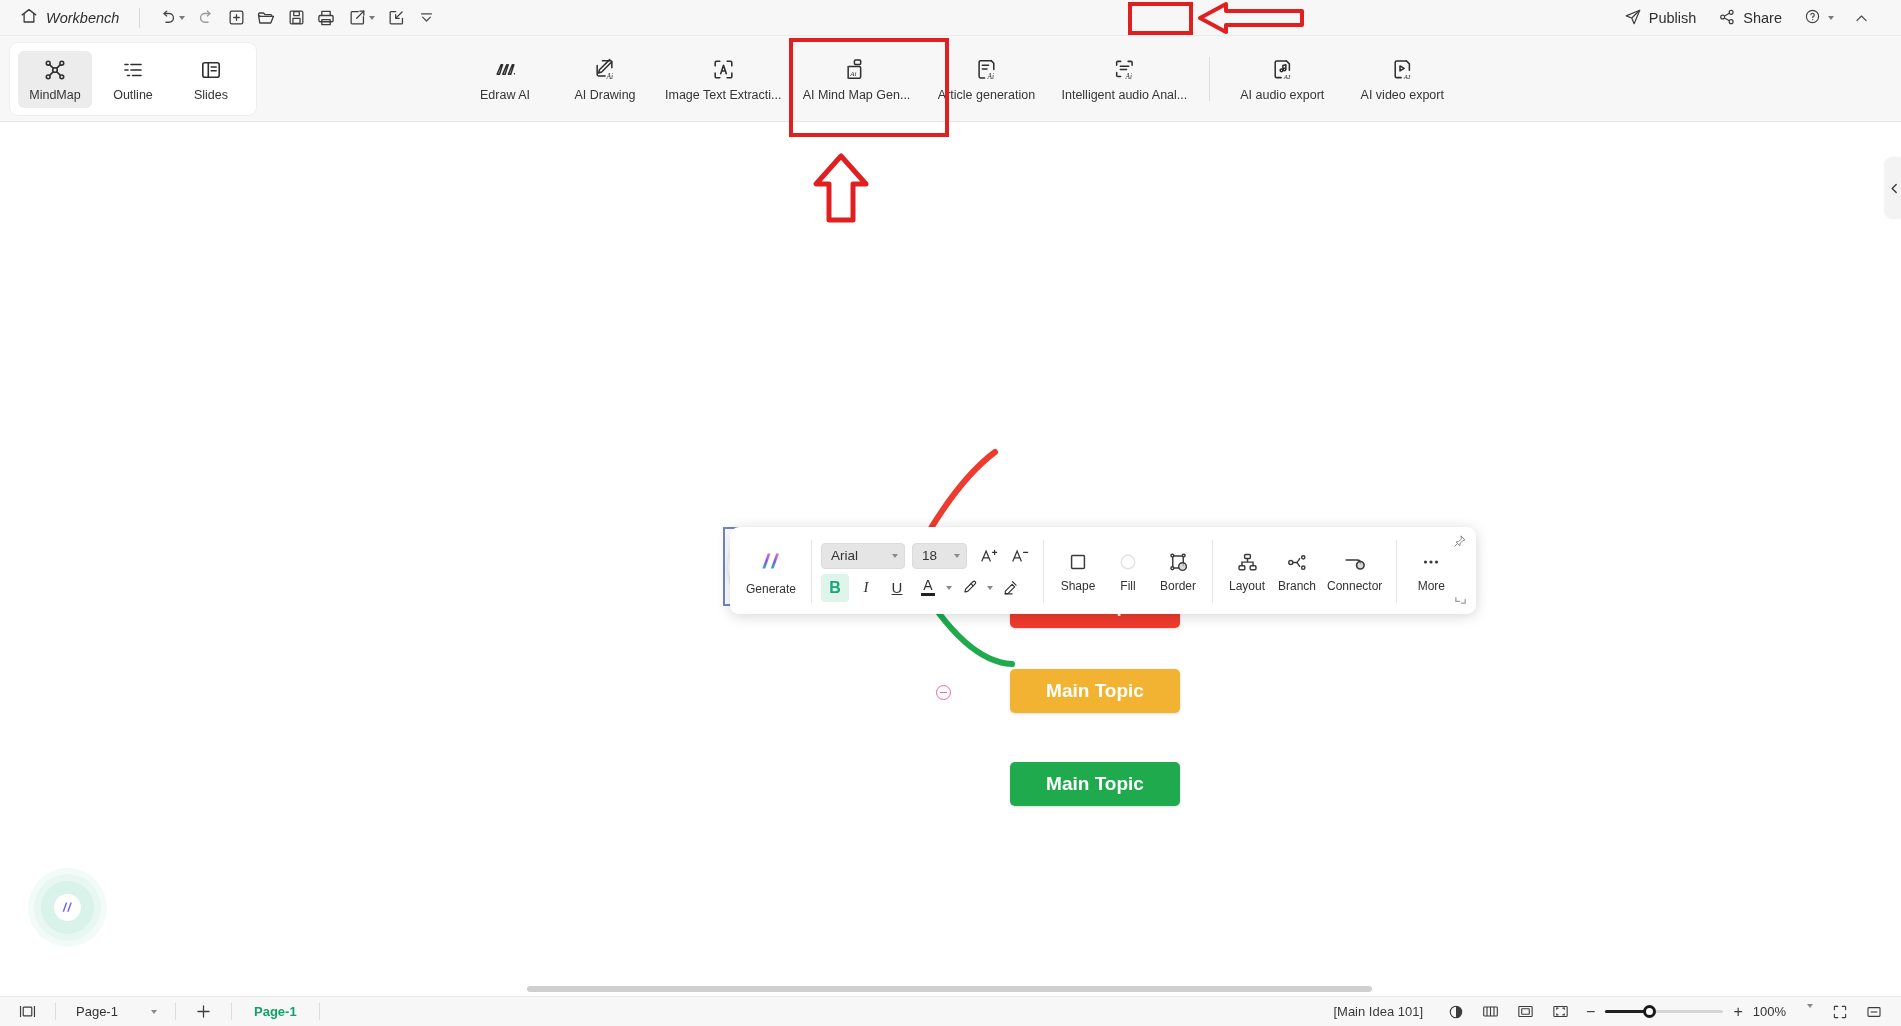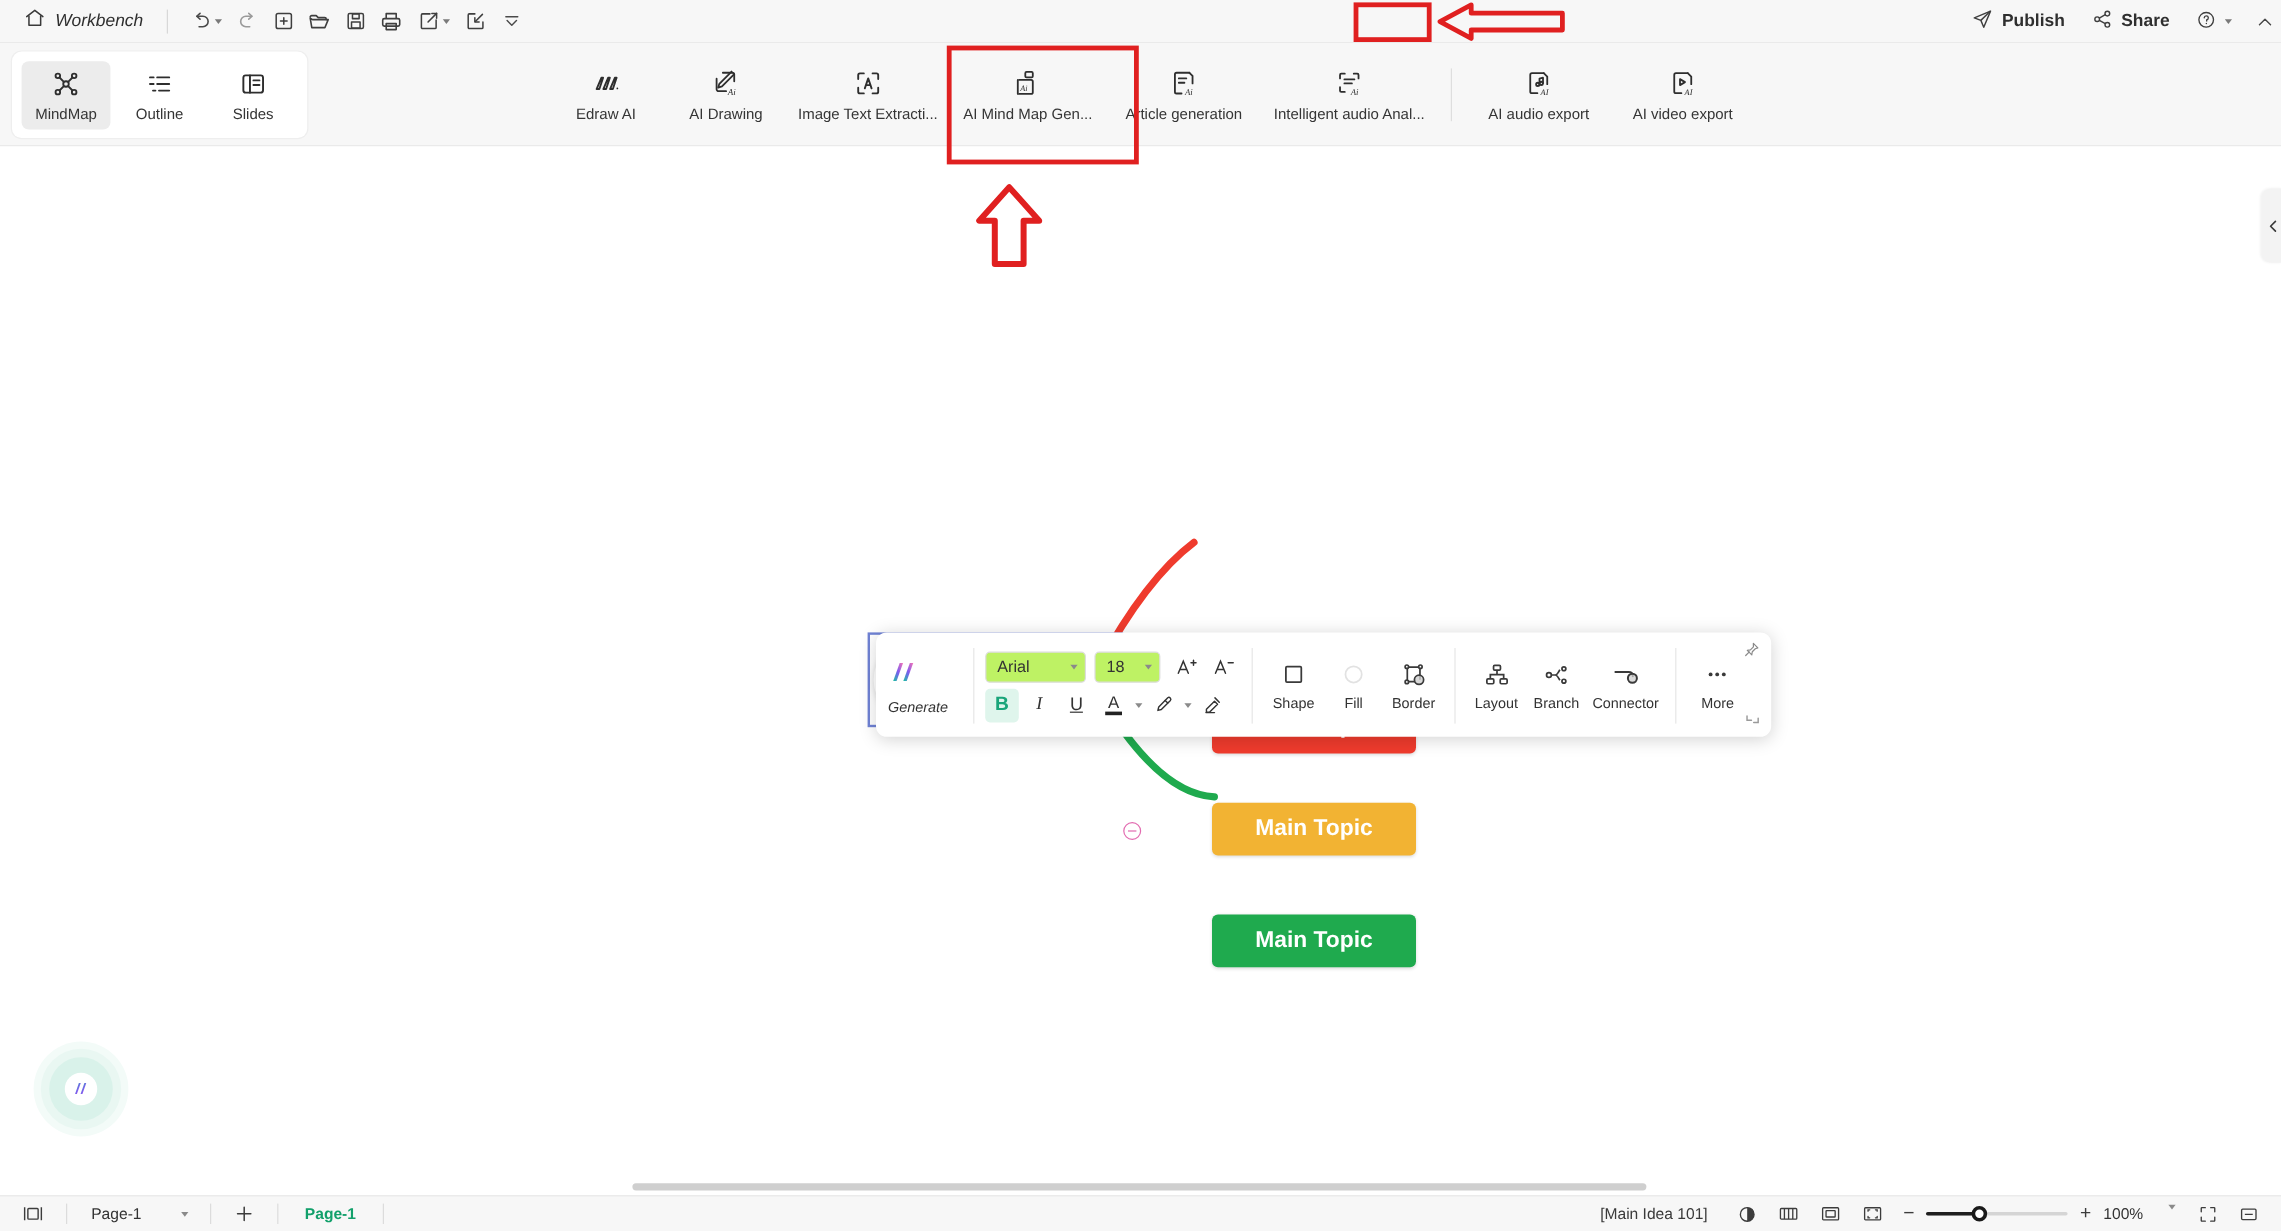--- a/index.html
+++ b/index.html
@@ -37,21 +37,21 @@
     font-size:14.5px; color:#2f2f2f; padding:7px 22px; cursor:pointer; border-radius:4px;
     white-space:nowrap;
   }
   .menu-item.ai{ color:#12b886; font-weight:700; padding:7px 18px; }
   .ai-underline{
     position:absolute; bottom:2px; left:50%; transform:translateX(-50%);
     width:30px; height:4px; border-radius:2px; background:#12b886;
   }
   .ai-wrap{ position:relative; }
 
-  .tb-right{ position:absolute; right:0; top:0; height:36px; display:flex; align-items:center; gap:4px;font-weight:bold; }
+  .tb-right{ position:absolute; right:26px; top:0; height:36px; display:flex; align-items:center; gap:4px; }
   .tr-item{ display:flex; align-items:center; gap:7px; padding:5px 9px; border-radius:4px; cursor:pointer; font-size:14.5px; color:#2f2f2f;}
 
   
   .ribbon{
     position:absolute; left:0; top:36px; width:1901px; height:86px;
     background:#f7f7f7; border-bottom:1px solid #e6e6e6;
   }
   .view-group{
     position:absolute; left:10px; top:7px; height:72px;
     background:#ffffff; border-radius:8px; display:flex; align-items:center;
@@ -121,30 +121,30 @@
 
   
   .fbar{
     position:absolute; left:730px; top:405px; width:746px; height:87px;
     background:#ffffff; border-radius:9px;
     box-shadow:0 2px 14px rgba(0,0,0,.17); display:flex; align-items:stretch;
     padding:6px 10px 4px 10px; z-index:40;
   }
   .fb-sep{ width:1px; background:#e6e6e6; margin:7px 9px; }
   .gen{
-    display:flex; flex-direction:column; align-items:flex-start; justify-content:center;
-    gap:4px; width:62px; cursor:pointer; border-radius:6px;font-style:italic;
+    display:flex; flex-direction:column; align-items:center; justify-content:center;
+    gap:4px; width:62px; cursor:pointer; border-radius:6px;
   }
   .gen-label{ font-size:12px; color:#333; }
   .fb-col{ display:flex; flex-direction:column; justify-content:center; gap:4px; }
   .fb-row{ display:flex; align-items:center; gap:3px; }
   .sel{
     display:flex; align-items:center; justify-content:space-between;
     height:26px; border:1px solid #dcdcdc; border-radius:4px; padding:0 6px 0 9px;
-    font-size:13.5px; color:#333; cursor:pointer; background:#bef264;
+    font-size:13.5px; color:#333; cursor:pointer; background:#e5e5e5;
   }
   .sel.font{ width:84px; }
   .sel.size{ width:55px; }
   .sq{ width:28px;height:28px;display:flex;align-items:center;justify-content:center;
        border-radius:4px;cursor:pointer;color:#333;font-size:15px; }
   .sq.bold{ background:#dff5ec; color:#1aa57a; font-weight:700; font-size:16px; }
   .mini-caret{ width:0;height:0;border-left:3px solid transparent;border-right:3px solid transparent;
                border-top:4px solid #8a8a8a; margin-left:1px; cursor:pointer;}
   .tool{
     display:flex; flex-direction:column; align-items:center; justify-content:center;

